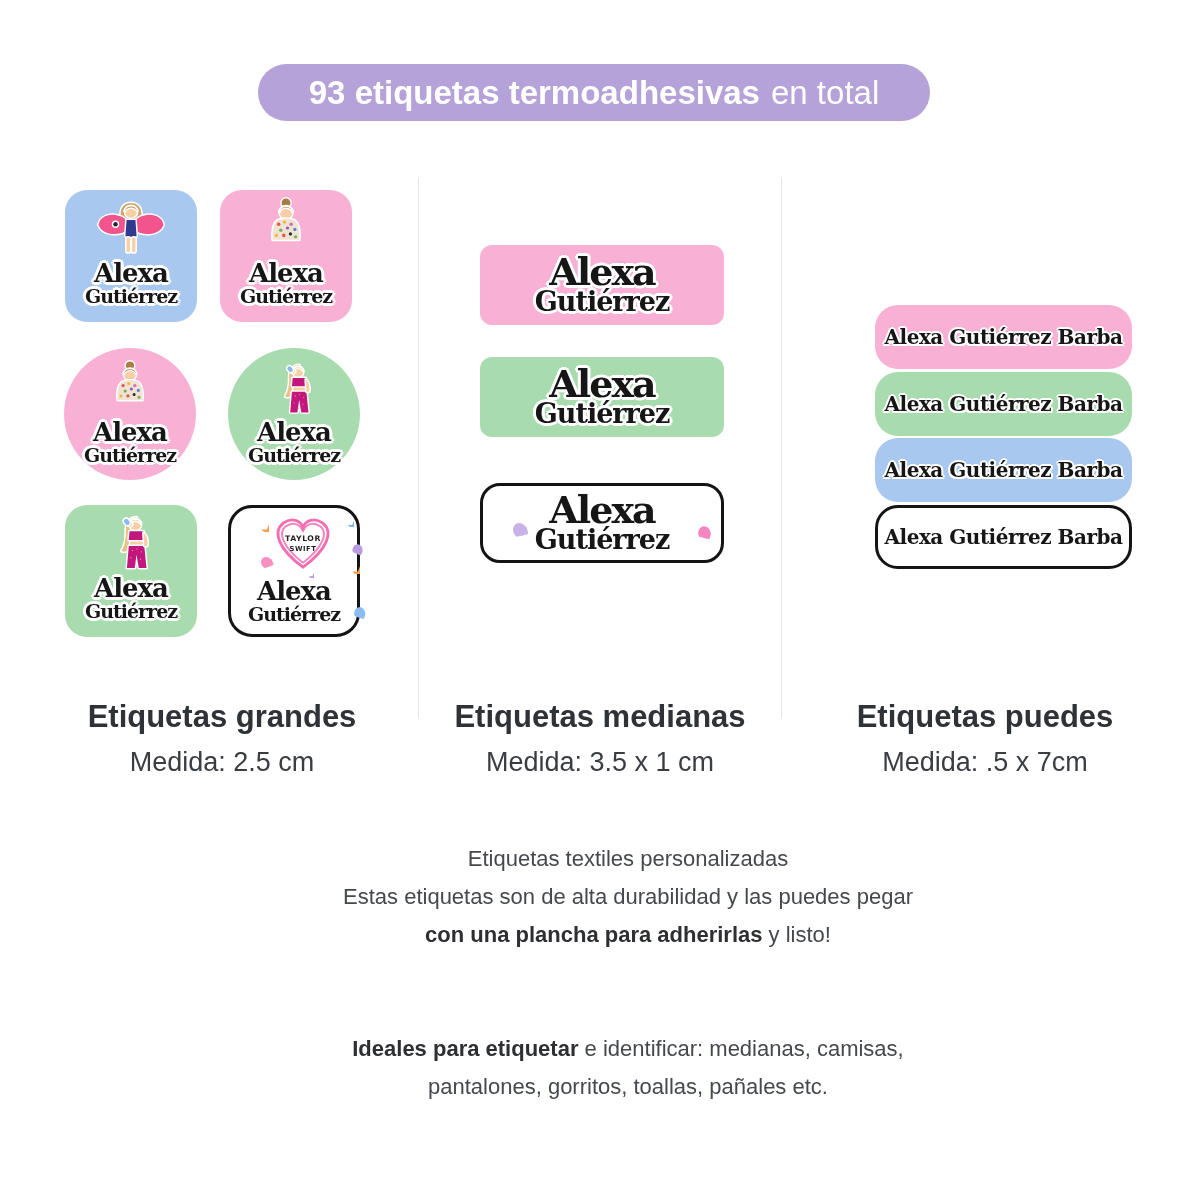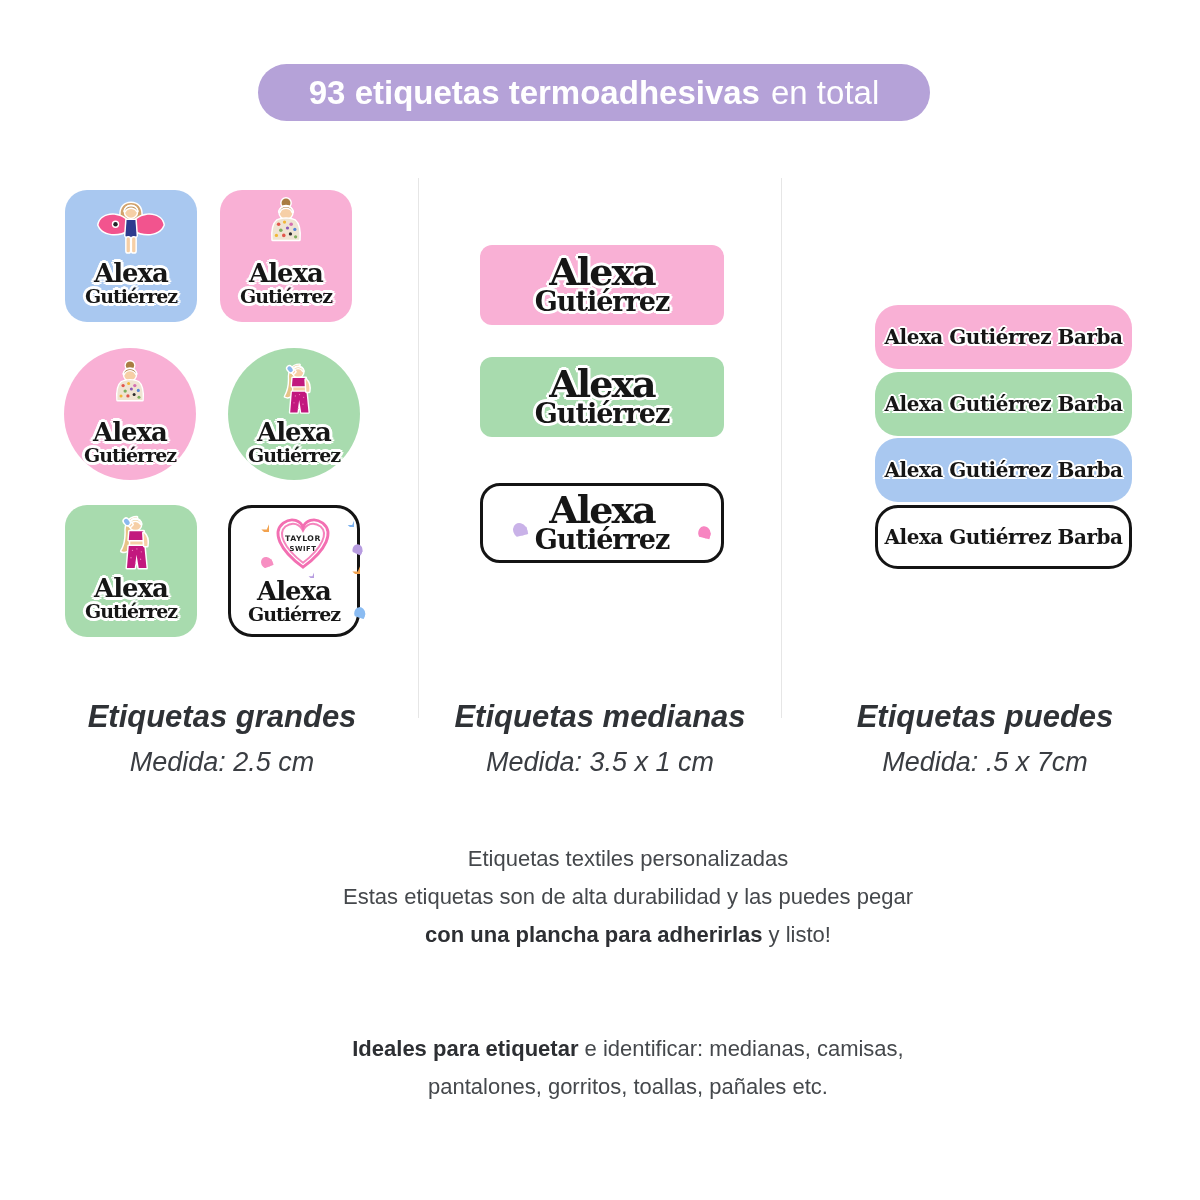--- a/index.html
+++ b/index.html
@@ -48,21 +48,21 @@
   .bfly{position:absolute;top:50%;}
   .bfly.left{left:12px;transform:translateY(-50%) rotate(-14deg);}
   .bfly.right{right:8px;transform:translateY(-50%) rotate(14deg);}
 
   
   .heart-box{position:relative;width:108px;height:126px;}
   .heart-box .deco{position:absolute;}
   .heart-box .names{position:absolute;left:0;right:0;bottom:10px;}
 
   
-  .cap{text-align:center;color:#2f3236;font-style:italic;}
+  .cap{text-align:center;color:#2f3236;}
   .cap .t{font-weight:700;font-size:31px;line-height:34px;}
   .cap .s{font-size:27px;line-height:31px;margin-top:13px;color:#3a3d42;font-weight:400;}
 
   
   .desc{left:0;width:1200px;text-align:center;color:#45484c;font-size:22px;line-height:38px;margin-left:28px;}
   .desc b{color:#2d2f33;font-weight:700;}
 
   svg{display:block;}
 </style>
 </head>

